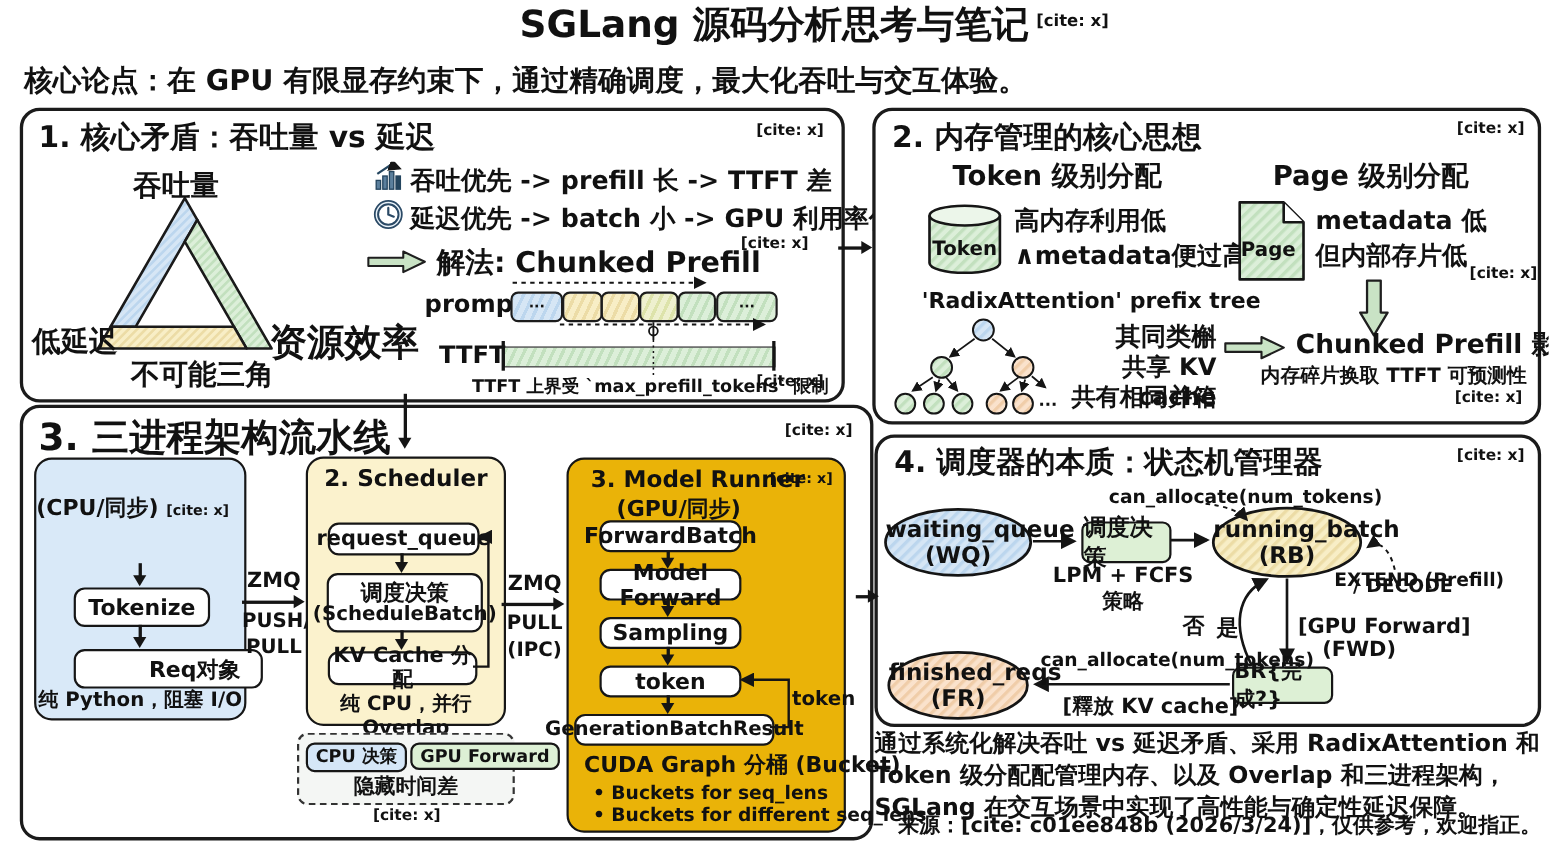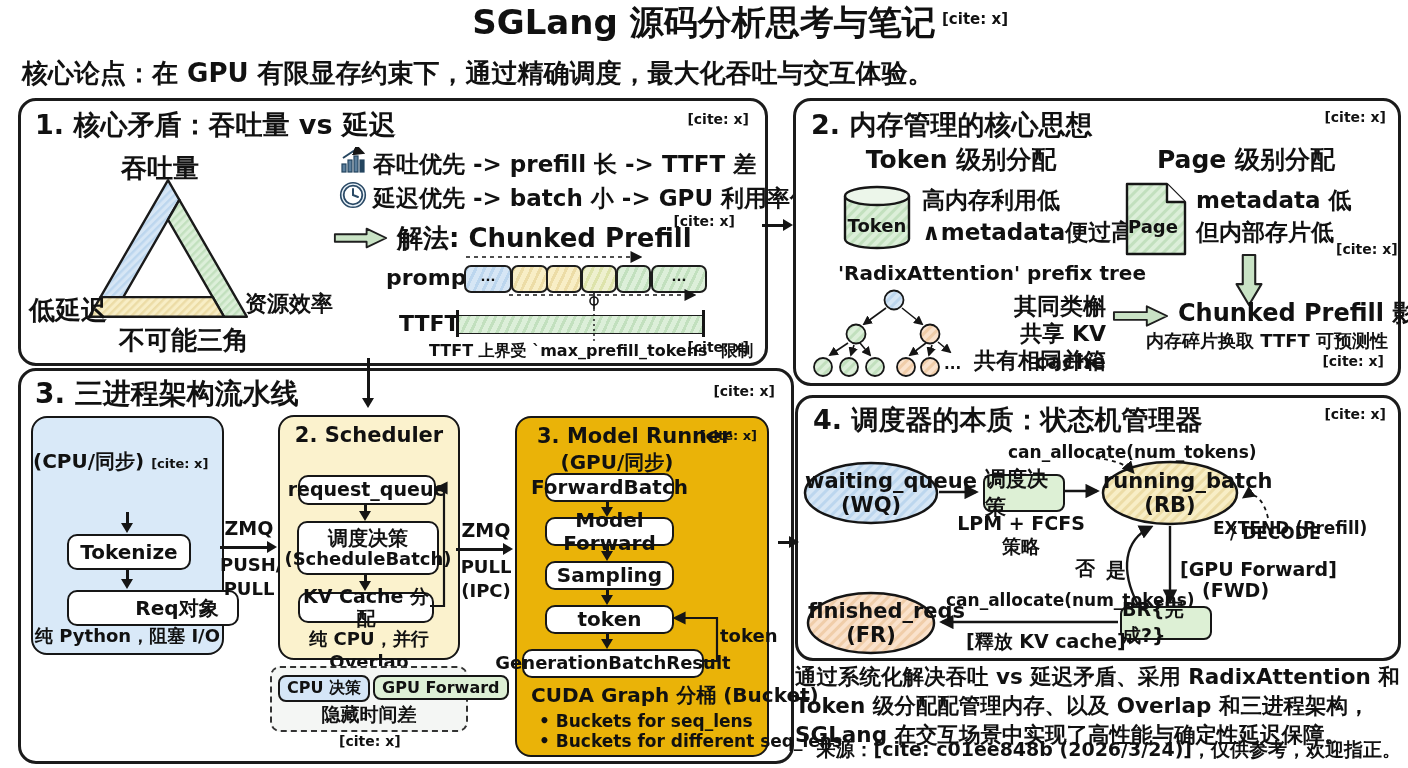--- a/index.html
+++ b/index.html
@@ -72,21 +72,21 @@
 
     <svg class="abs" style="left:44px;top:76px;" width="206" height="142" viewBox="0 0 200 180">
       <g stroke="#1a1a1a" stroke-width="3" stroke-linejoin="round">
         <polygon points="100,4 14.4,152.2 43.3,152.2 114.4,29" fill="url(#hb)"></polygon>
         <polygon points="114.4,29 100,54 171.1,177.2 200,177.2" fill="url(#hg)"></polygon>
         <polygon points="0,177.2 171.1,177.2 156.7,152.2 14.4,152.2" fill="url(#hy)"></polygon>
       </g>
     </svg>
     <div class="abs nowrap" style="left:100px;top:50px;font-size:26px;">吞吐量</div>
     <div class="abs nowrap" style="left:8px;top:192px;font-size:26px;">低延迟</div>
-    <div class="abs nowrap" style="left:224px;top:188px;font-size:22px;">资源效率</div>
+    <div class="abs nowrap" style="left:224px;top:188px;font-size:34px;">资源效率</div>
     <div class="abs nowrap" style="left:98px;top:222px;font-size:26px;">不可能三角</div>
 
     <svg class="abs" style="left:318px;top:46px;" width="28" height="28" viewBox="0 0 28 28">
       <g>
         <rect x="3" y="17" width="4" height="8" fill="#5b7f9d" stroke="#24455f" stroke-width="1.2"></rect>
         <rect x="9" y="13" width="4" height="12" fill="#5b7f9d" stroke="#24455f" stroke-width="1.2"></rect>
         <rect x="15" y="9" width="4" height="16" fill="#5b7f9d" stroke="#24455f" stroke-width="1.2"></rect>
         <rect x="21" y="13" width="4" height="12" fill="#24455f" stroke="#24455f" stroke-width="1.2"></rect>
         <path d="M4,11 L16,3 L24,6" fill="none" stroke="#24455f" stroke-width="2" marker-end="url(#ah)"></path>
       </g>
@@ -189,21 +189,21 @@
 
     <svg class="abs" style="left:316px;top:202px;" width="58" height="26" viewBox="0 0 60 24">
       <polygon points="2,8 36,8 36,2 57,12 36,22 36,16 2,16" fill="#c9e3c5" stroke="#1f1f1f" stroke-width="2" stroke-linejoin="round"></polygon>
     </svg>
     <div class="abs nowrap" style="left:382px;top:196px;font-size:24px;">Chunked Prefill 影响</div>
     <div class="abs nowrap" style="left:350px;top:228px;font-size:18px;">内存碎片换取 TTFT 可预测性</div>
     <div class="cite" style="right:14px;top:252px;">[cite: x]</div>
   </div>
 
   <div class="panel" style="left:18px;top:368px;width:770px;height:390px;">
-    <div class="ptitle" style="left:14px;top:4px;font-size:28px;">3. 三进程架构流水线</div>
+    <div class="ptitle" style="left:14px;top:4px;font-size:34px;">3. 三进程架构流水线</div>
     <div class="cite" style="right:16px;top:12px;">[cite: x]</div>
 
     <div class="procbox proc-blue" style="left:10px;top:45px;width:189px;height:235px;">
       <div class="abs" style="left:0;top:30px;width:100%;text-align:left;font-size:20px;"><span>(CPU/同步)</span> <span class="cite" style="position:static;font-size:13px;">[cite: x]</span></div>
       <div class="vline" style="left:93px;top:94px;height:12px;"></div>
       <div class="ah-down" style="left:88px;top:105px;"></div>
       <div class="stepbox t20" style="left:34px;top:116px;width:120px;height:32px;">Tokenize</div>
       <div class="vline" style="left:93px;top:150px;height:12px;"></div>
       <div class="ah-down" style="left:88px;top:161px;"></div>
       <div class="stepbox t20" style="left:34px;top:172px;width:120px;height:32px;padding-left:48px;">Req对象</div>

